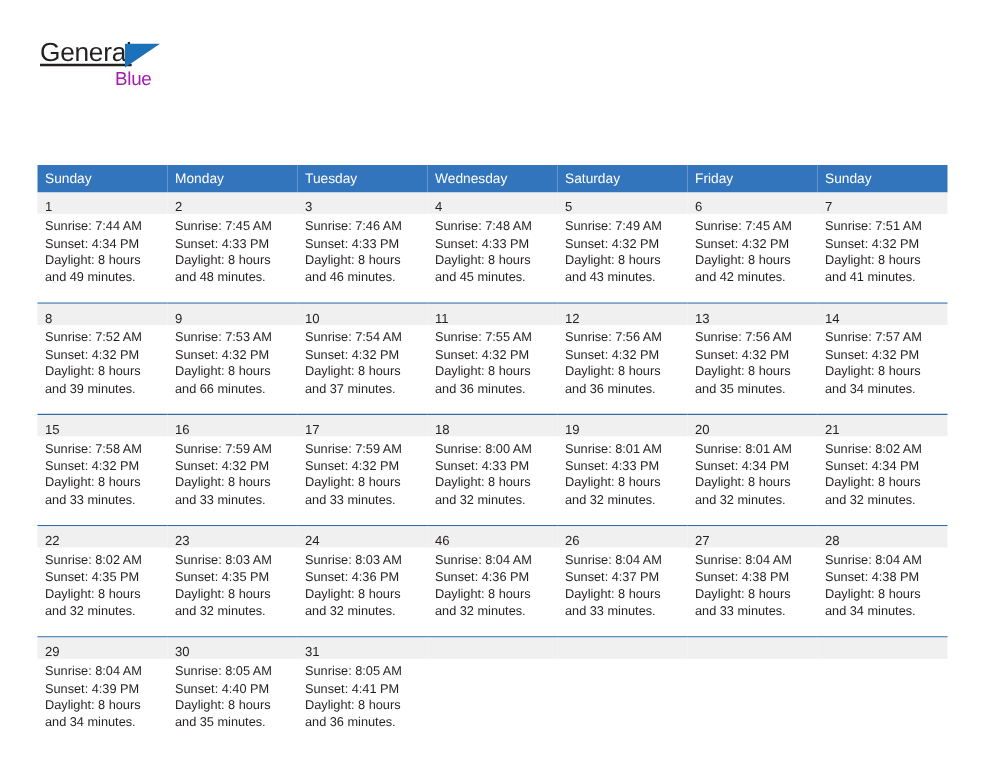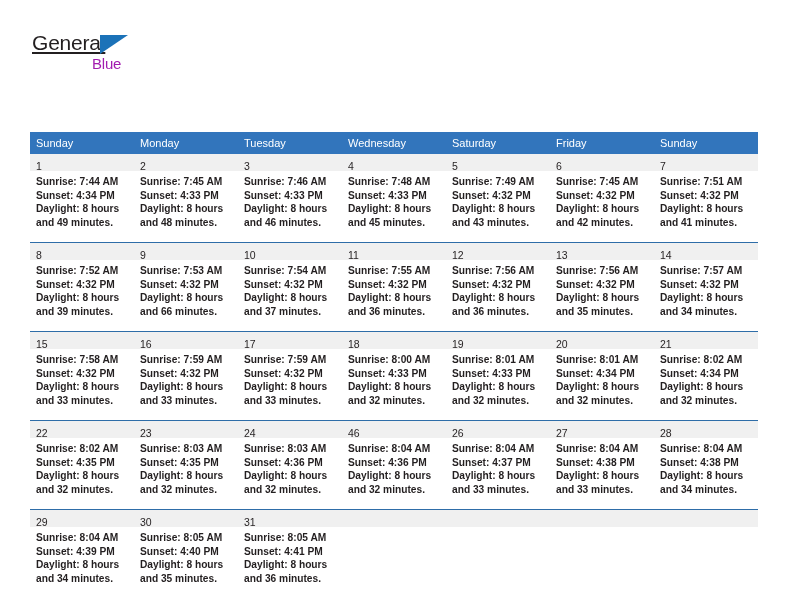--- a/index.html
+++ b/index.html
@@ -130,21 +130,20 @@
     padding: 2px 0 0 6px;
     box-sizing: border-box;
   }
   .daynum {
     font-size: 10.5px;
     line-height: 13px;
     color: #231f20;
   }
   .detail {
     padding: 4px 5px 0 6px;
-    font-weight: bold;
   }
   .detail div {
     font-size: 10.2px;
     line-height: 13.6px;
     color: #231f20;
     white-space: nowrap;
   }
   .empty .daynum-band { background: #f0f0f0; }
 </style>
 </head>

